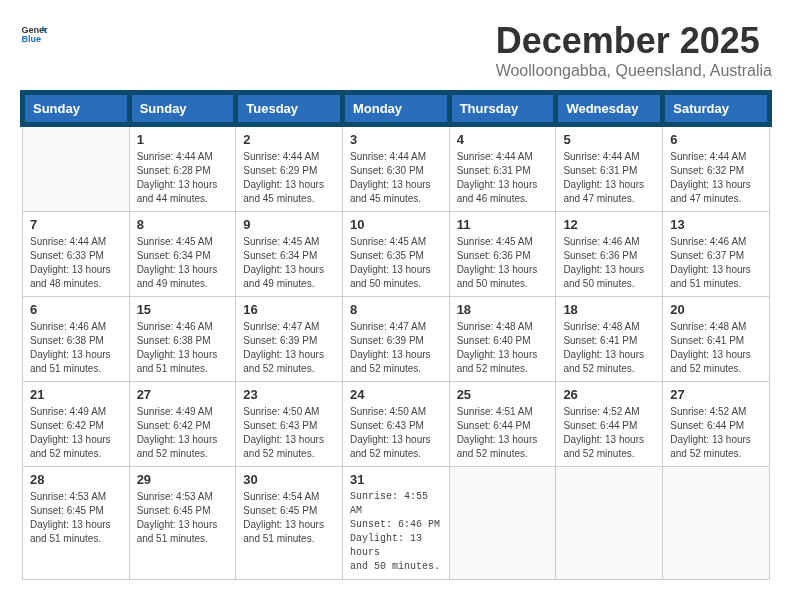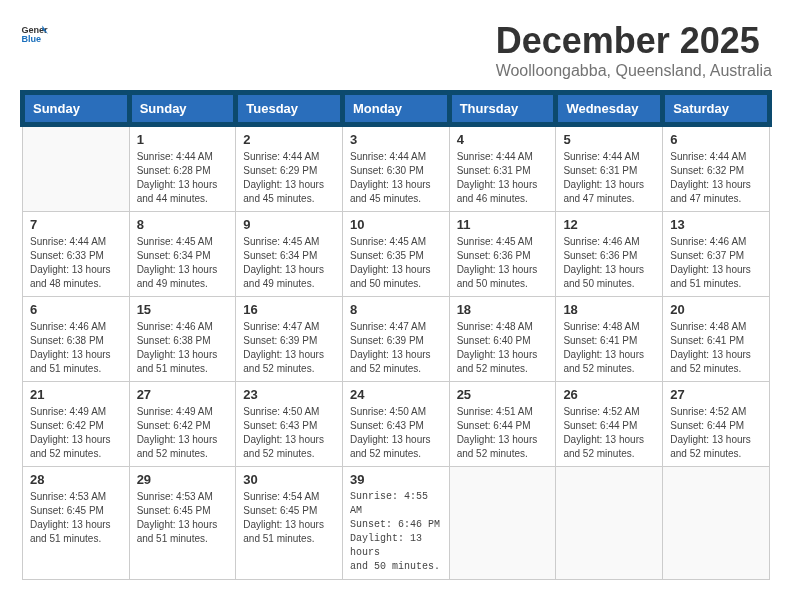--- a/index.html
+++ b/index.html
@@ -323,21 +323,21 @@
 and 51 minutes.</div>
         </td>
         <td>
           <span class="day-number">30</span>
           <div class="cell-content" style="white-space: pre-line;">Sunrise: 4:54 AM
 Sunset: 6:45 PM
 Daylight: 13 hours
 and 51 minutes.</div>
         </td>
         <td>
-          <span class="day-number">39</span>
+          <span class="day-number">31</span>
           <div class="cell-content" style="white-space: pre-line; font-family: Liberation Mono, monospace;">Sunrise: 4:55 AM
 Sunset: 6:46 PM
 Daylight: 13 hours
 and 50 minutes.</div>
         </td>
         <td class="empty-cell"></td>
         <td class="empty-cell"></td>
         <td class="empty-cell"></td>
       </tr>
     </tbody>

